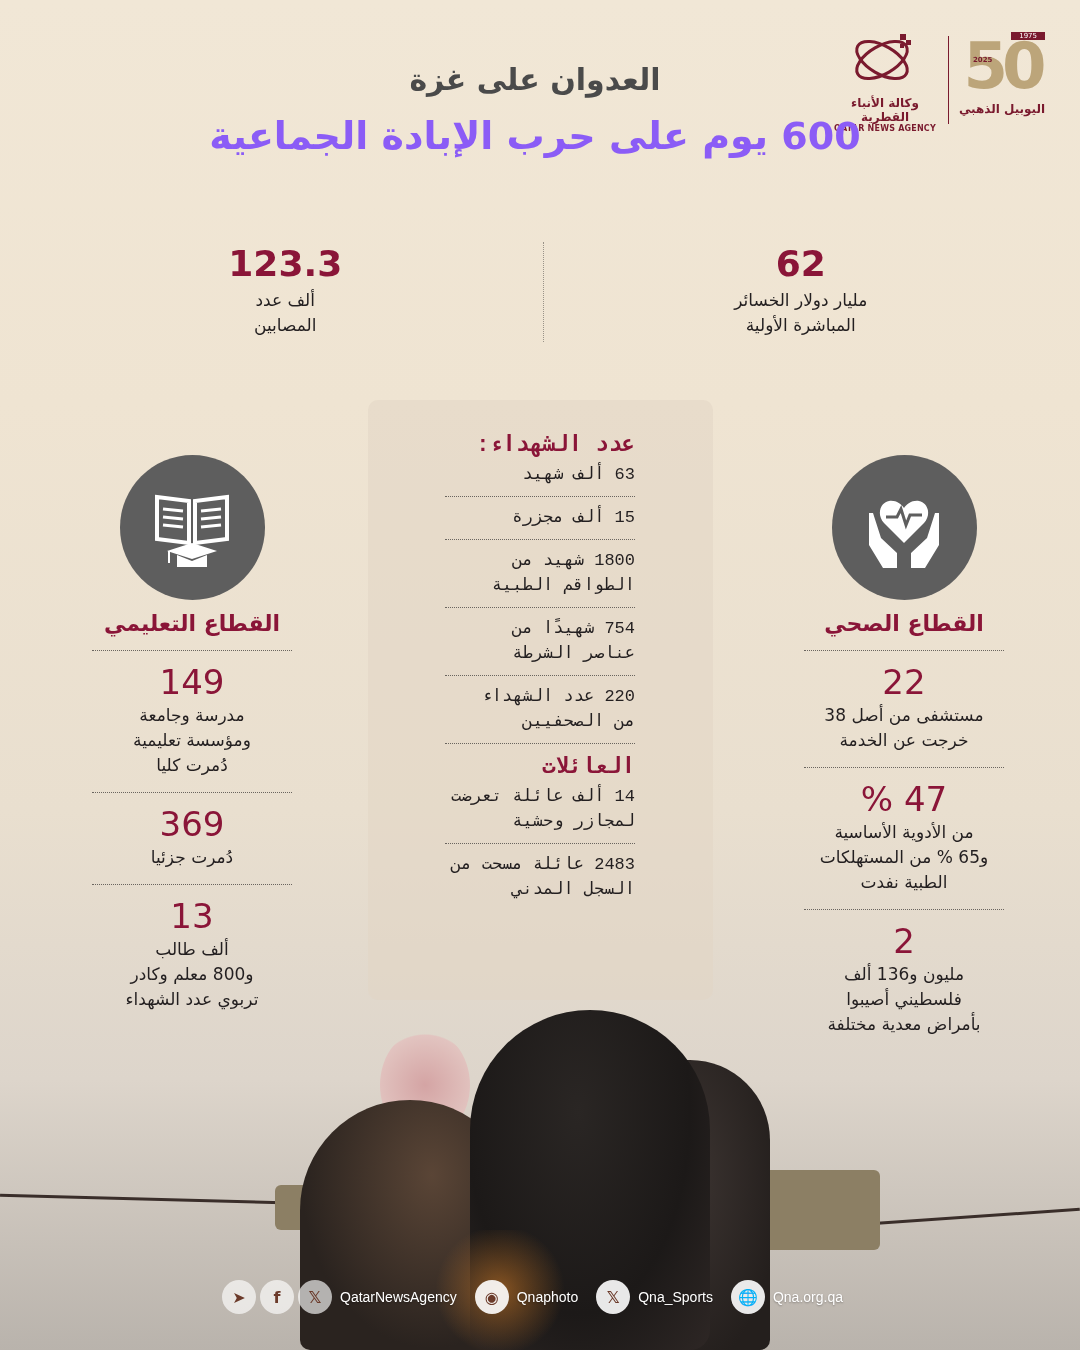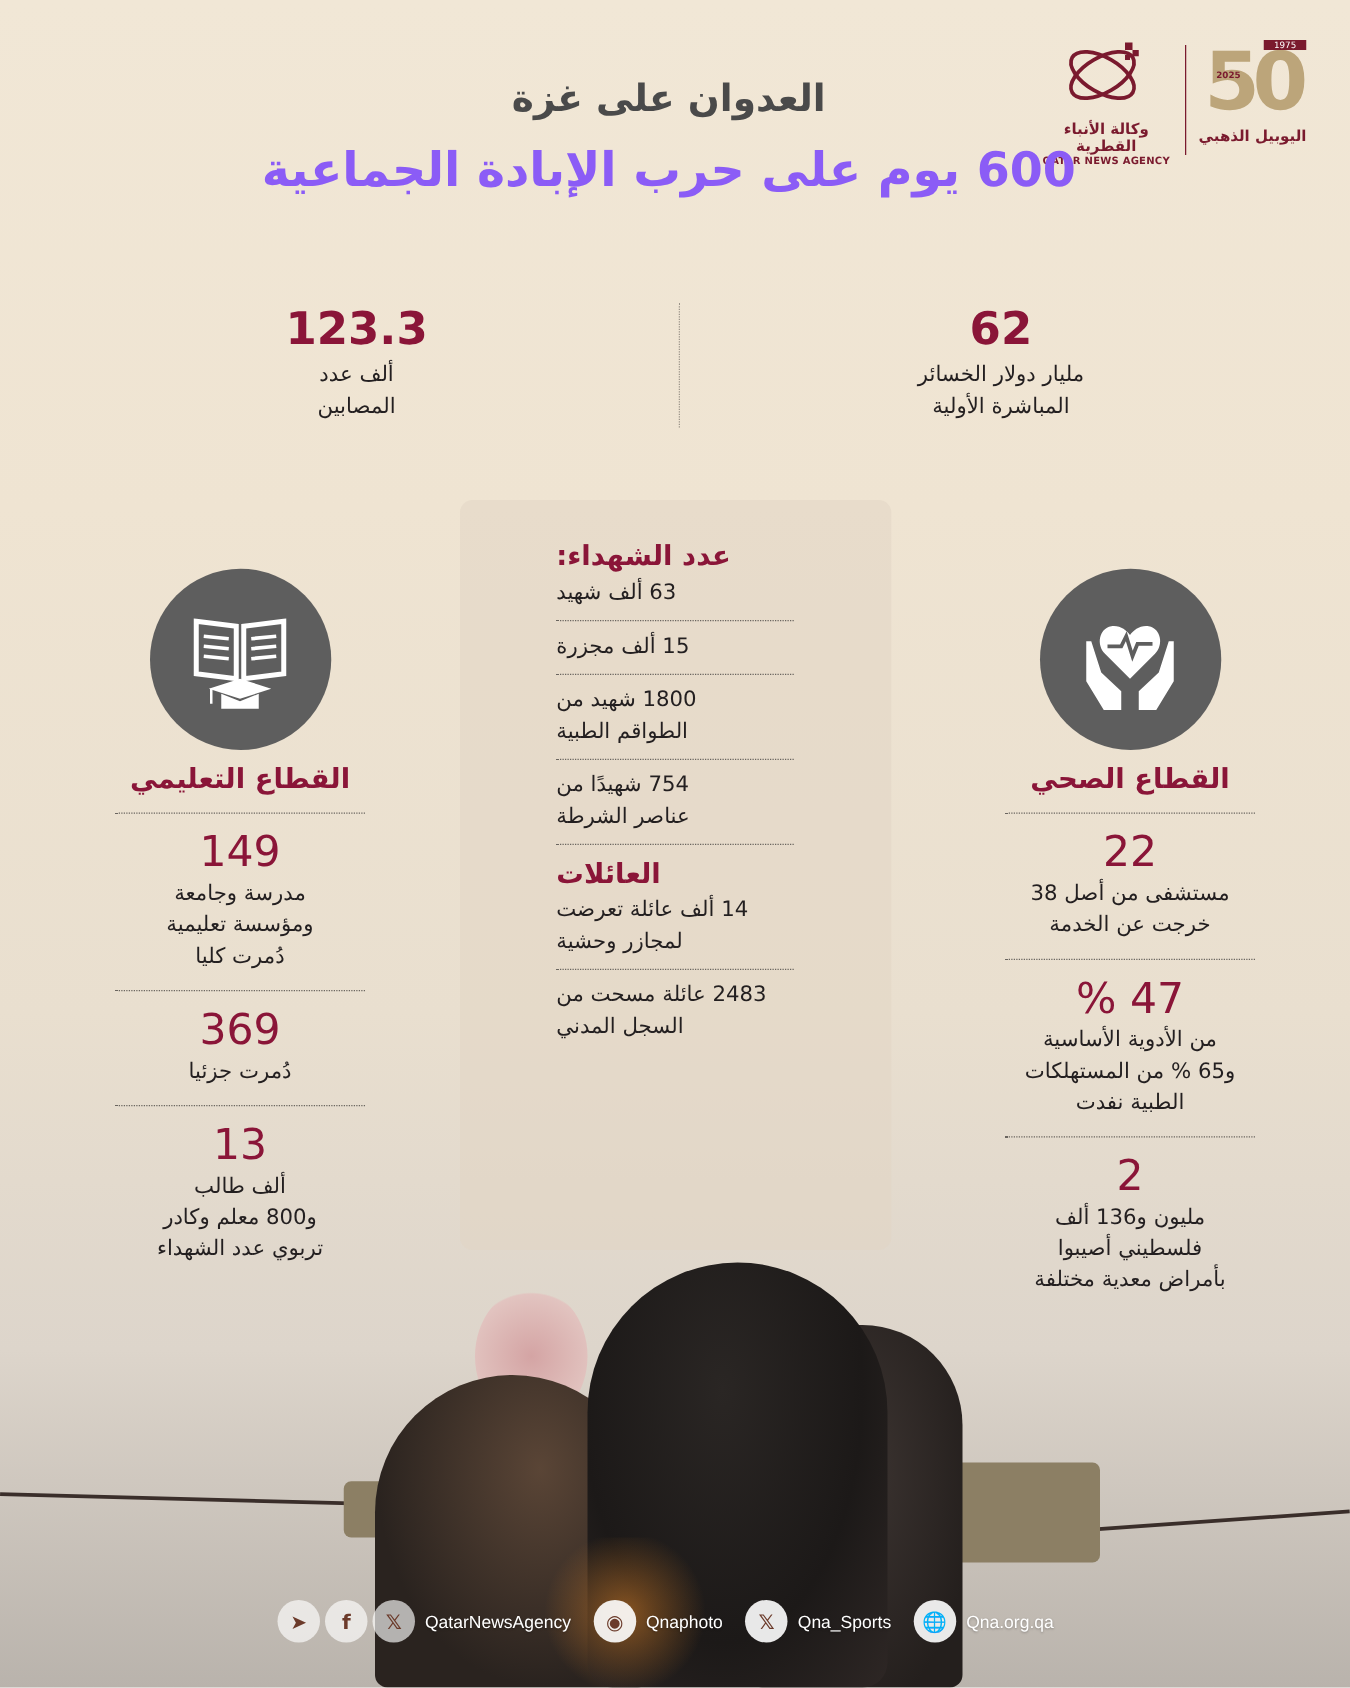--- a/index.html
+++ b/index.html
@@ -31,21 +31,21 @@
 
   
   .top-stats { position: absolute; top: 242px; left: 28px; width: 1030px; height: 100px; display: flex; flex-direction: row; }
   .stat { flex: 1; text-align: center; border-left: 1px dotted #9a9388; }
   .stat:last-child { border-left: none; }
   .stat-value { font-size: 36px; font-weight: bold; color: #8a1538; line-height: 44px; direction: ltr; }
   .stat-desc { font-size: 17px; line-height: 25px; color: #231f20; margin-top: 2px; }
 
   
   .center-panel { position: absolute; top: 400px; left: 368px; width: 345px; height: 600px; background: rgba(225, 214, 196, 0.55); border-radius: 10px; }
-  .panel-content { position: absolute; top: 430px; left: 445px; width: 190px; text-align: left; }
+  .panel-content { position: absolute; top: 430px; left: 445px; width: 190px; text-align: right; font-family: Liberation Mono, monospace; }
   .panel-heading { font-size: 22px; font-weight: bold; color: #8a1538; line-height: 32px; }
   .panel-item { font-size: 17px; line-height: 25px; padding: 8px 0 9px; border-bottom: 1px dotted #6a655f; }
   .panel-item.first { padding-top: 0; }
   .panel-item.no-border { border-bottom: none; }
 
   
   .side-col { position: absolute; top: 455px; width: 200px; text-align: center; }
   .side-col.left { left: 92px; }
   .side-col.right { left: 792px; }
   .icon-circle { width: 145px; height: 145px; border-radius: 50%; background: #5e5e5e; margin: 0 auto; display: flex; align-items: center; justify-content: center; }
@@ -135,20 +135,24 @@
   <div class="panel-item">
       <div>15 ألف مجزرة</div>
     </div>
   <div class="panel-item">
     <div>1800 شهيد من</div>
     <div>الطواقم الطبية</div>
   </div>
   <div class="panel-item">
     <div>754 شهيدًا من</div>
     <div>عناصر الشرطة</div>
+  </div>
+  <div class="panel-item no-border" style="border-bottom:1px dotted #6a655f;">
+    <div>220 عدد الشهداء</div>
+    <div>من الصحفيين</div>
   </div>
   <div class="panel-heading" style="margin-top:8px;">العائلات</div>
   <div class="panel-item first">
     <div>14 ألف عائلة تعرضت</div>
     <div>لمجازر وحشية</div>
   </div>
   <div class="panel-item no-border">
     <div>2483 عائلة مسحت من</div>
     <div>السجل المدني</div>
   </div>

